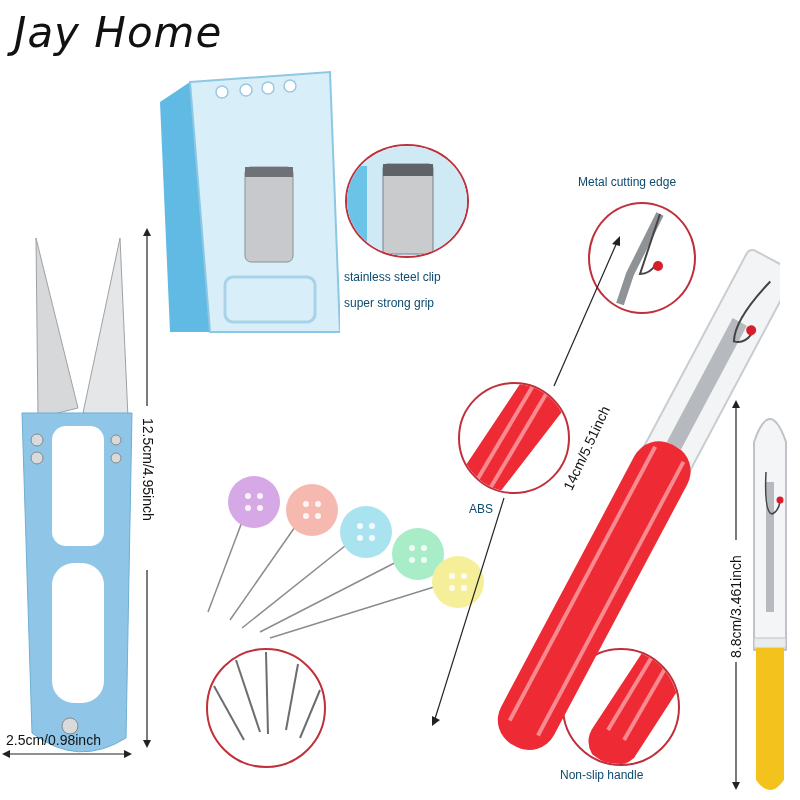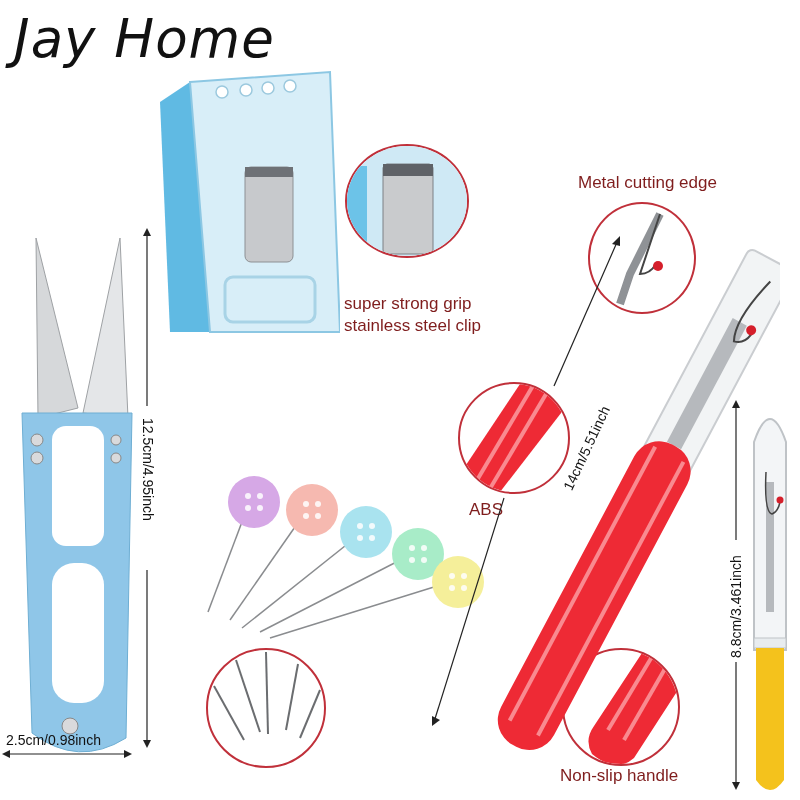--- a/index.html
+++ b/index.html
@@ -1,19 +1,19 @@
 <!DOCTYPE html>
 <html><head>
 <meta charset="utf-8">
 <style>
   html,body{margin:0;padding:0;background:#ffffff;}
   body{width:800px;height:800px;position:relative;overflow:hidden;font-family:"Liberation Sans",sans-serif;color:#1a1a1a;}
   .abs{position:absolute;}
-  .brand{left:14px;top:8px;font-family:"DejaVu Sans",sans-serif;font-size:53px;font-weight:400;letter-spacing:1px;color:#111;font-style:italic;}
-  .label{font-size:17px;color:#7f1d1d;line-height:19px;white-space:nowrap;}
+  .brand{left:14px;top:8px;font-family:"DejaVu Sans",sans-serif;font-size:42px;font-weight:400;letter-spacing:1px;color:#111;font-style:italic;}
+  .label{font-size:12px;color:#0c4a6e;line-height:19px;white-space:nowrap;}
   .callout{border:2px solid #c0303a;border-radius:50%;background:#fff;overflow:hidden;box-sizing:border-box;}
   .dim-text{font-size:14px;color:#111;white-space:nowrap;}
   svg{display:block;}
 </style>
 </head>
 <body>
 
 <div class="abs brand">Jay Home</div>
 
 <div class="abs" style="left:150px;top:62px;">
@@ -33,21 +33,21 @@
 </div>
 
 <div class="abs callout" style="left:345px;top:144px;width:124px;height:114px;">
   <svg width="120" height="110" viewBox="0 0 120 110">
     <rect x="0" y="0" width="120" height="110" fill="#cfe9f5"></rect>
     <rect x="0" y="20" width="20" height="80" fill="#6cc3e8"></rect>
     <rect x="36" y="18" width="50" height="90" rx="4" fill="#c9cbcd" stroke="#7d8085"></rect>
     <rect x="36" y="18" width="50" height="12" fill="#5f6267"></rect>
   </svg>
 </div>
-<div class="abs label" style="left:344px;top:268px;margin-top:48px;">stainless steel clip</div>
+<div class="abs label" style="left:344px;top:268px;">stainless steel clip</div>
 <div class="abs label" style="left:344px;top:294px;">super strong grip</div>
 
 <div class="abs" style="left:8px;top:228px;">
   <svg width="128" height="530" viewBox="0 0 128 530">
     <polygon points="28,10 70,180 30,190" fill="#d6d8da" stroke="#9ea1a4"></polygon>
     <polygon points="112,10 120,190 75,185" fill="#e4e6e8" stroke="#9ea1a4"></polygon>
     <path d="M14 185 L124 185 L118 510 Q70 540 24 505 Z" fill="#8fc6e8" stroke="#6eaed3"></path>
     <rect x="44" y="198" width="52" height="120" rx="14" fill="#fff"></rect>
     <rect x="44" y="335" width="52" height="140" rx="22" fill="#fff"></rect>
     <circle cx="29" cy="212" r="6" fill="#d9dadc" stroke="#888"></circle>

